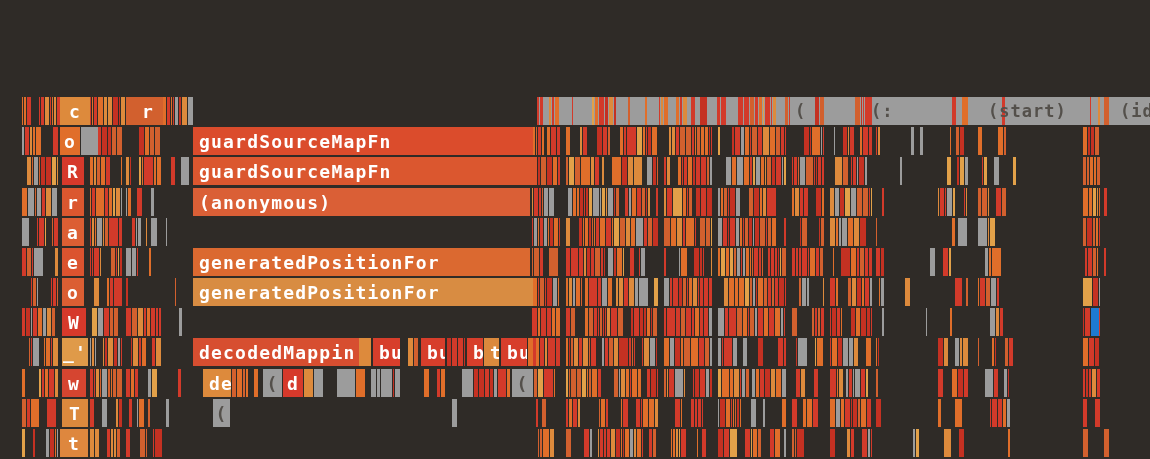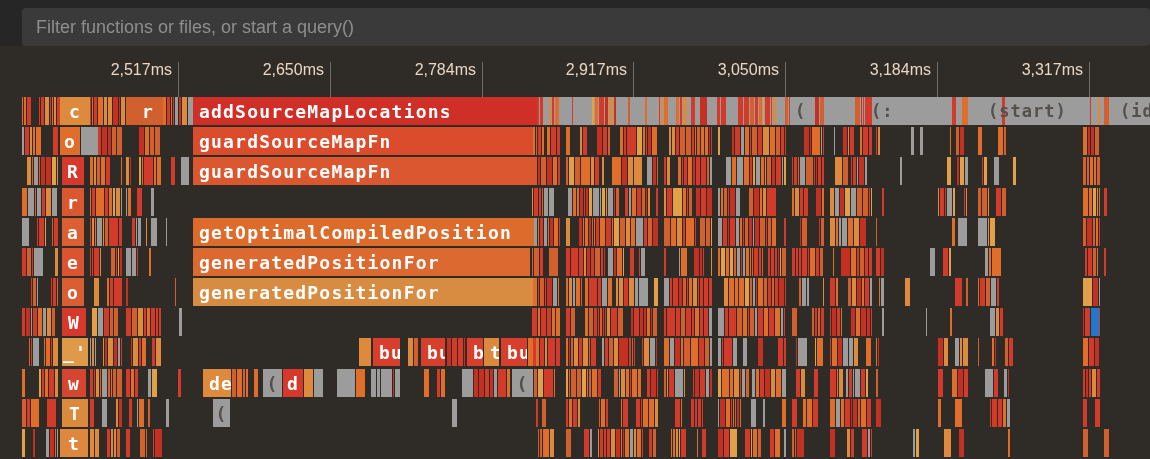--- a/index.html
+++ b/index.html
@@ -33,39 +33,20 @@
   .overlay-label {
     position:absolute; top:50%; transform:translateY(-50%);
     font-family:"DejaVu Sans Mono", monospace; font-weight:bold;
     font-size:17px; letter-spacing:1px; color:#54504b; white-space:nowrap;
   }
 </style>
 </head>
 <body>
 
 <div id="app">
-  <div class="header">
-    <input class="filter-input" type="text" placeholder="Filter functions or files, or start a query()" style="">
-  </div>
-  <div class="axis">
-      <div class="tick-line" style="left: 178px;"></div>
-      <div class="tick-label" style="right: 978px;">2,517ms</div>
-      <div class="tick-line" style="left: 330px;"></div>
-      <div class="tick-label" style="right: 826px;">2,650ms</div>
-      <div class="tick-line" style="left: 482px;"></div>
-      <div class="tick-label" style="right: 674px;">2,784ms</div>
-      <div class="tick-line" style="left: 633px;"></div>
-      <div class="tick-label" style="right: 523px;">2,917ms</div>
-      <div class="tick-line" style="left: 785px;"></div>
-      <div class="tick-label" style="right: 371px;">3,050ms</div>
-      <div class="tick-line" style="left: 937px;"></div>
-      <div class="tick-label" style="right: 219px;">3,184ms</div>
-      <div class="tick-line" style="left: 1089px;"></div>
-      <div class="tick-label" style="right: 67px;">3,317ms</div>
-    </div>
   <div class="flame">
       <div class="flame-row" style="top: 97px; height: 28px;">
         <div class="seg" style="left: 537px; width: 613px; background: rgb(156, 156, 156);"></div>
         <div class="bar" style="left: 22px; width: 1px; background: rgb(224, 110, 42);"></div>
         <div class="bar" style="left: 24px; width: 2px; background: rgb(224, 110, 42);"></div>
         <div class="bar" style="left: 27px; width: 4px; background: rgb(210, 58, 42);"></div>
         <div class="bar" style="left: 39px; width: 1px; background: rgb(210, 58, 42);"></div>
         <div class="bar" style="left: 41px; width: 3px; background: rgb(210, 58, 42);"></div>
         <div class="bar" style="left: 45px; width: 4px; background: rgb(221, 138, 60);"></div>
         <div class="bar" style="left: 50px; width: 1px; background: rgb(210, 58, 42);"></div>
@@ -147,23 +128,20 @@
         <div class="bar" style="left: 962px; width: 6px; background: rgb(224, 110, 42);"></div>
         <div class="bar" style="left: 1002px; width: 3px; background: rgb(210, 58, 42);"></div>
         <div class="bar" style="left: 1090px; width: 1px; background: rgb(210, 58, 42);"></div>
         <div class="bar" style="left: 1098px; width: 2px; background: rgb(221, 138, 60);"></div>
         <div class="bar" style="left: 1104px; width: 5px; background: rgb(210, 96, 46);"></div>
         <div class="seg" style="left: 60px; width: 30px; background: rgb(221, 138, 60);">
           <span class="seg-label center">c</span>
         </div>
         <div class="seg" style="left: 133px; width: 30px; background: rgb(210, 96, 46);">
           <span class="seg-label center">r</span>
-        </div>
-        <div class="seg" style="left: 193px; width: 344px; background: rgb(208, 47, 39);">
-          <span class="seg-label">addSourceMapLocations</span>
         </div>
         <div class="overlay-label" style="left: 795px;">(</div>
         <div class="overlay-label" style="left: 871px;">(:</div>
         <div class="overlay-label" style="left: 988px;">(start)</div>
         <div class="overlay-label" style="left: 1120px;">(id</div>
       </div>
       <div class="flame-row" style="top: 127px; height: 28px;">
         <div class="bar" style="left: 22px; width: 2px; background: rgb(156, 156, 156);"></div>
         <div class="bar" style="left: 25px; width: 4px; background: rgb(210, 58, 42);"></div>
         <div class="bar" style="left: 30px; width: 2px; background: rgb(221, 138, 60);"></div>
@@ -464,20 +442,23 @@
         <div class="bar" style="left: 1002px; width: 4px; background: rgb(210, 96, 46);"></div>
         <div class="bar" style="left: 1083px; width: 5px; background: rgb(224, 110, 42);"></div>
         <div class="bar" style="left: 1089px; width: 3px; background: rgb(224, 110, 42);"></div>
         <div class="bar" style="left: 1093px; width: 3px; background: rgb(226, 161, 73);"></div>
         <div class="bar" style="left: 1097px; width: 1px; background: rgb(221, 138, 60);"></div>
         <div class="bar" style="left: 1099px; width: 1px; background: rgb(224, 110, 42);"></div>
         <div class="bar" style="left: 1104px; width: 3px; background: rgb(210, 58, 42);"></div>
         <div class="seg" style="left: 62px; width: 22px; background: rgb(219, 87, 47);">
           <span class="seg-label center">r</span>
         </div>
+        <div class="seg" style="left: 193px; width: 337px; background: rgb(218, 95, 54);">
+          <span class="seg-label">(anonymous)</span>
+        </div>
       </div>
       <div class="flame-row" style="top: 218px; height: 28px;">
         <div class="bar" style="left: 22px; width: 7px; background: rgb(156, 156, 156);"></div>
         <div class="bar" style="left: 37px; width: 1px; background: rgb(210, 58, 42);"></div>
         <div class="bar" style="left: 39px; width: 5px; background: rgb(210, 58, 42);"></div>
         <div class="bar" style="left: 45px; width: 1px; background: rgb(226, 161, 73);"></div>
         <div class="bar" style="left: 52px; width: 1px; background: rgb(210, 96, 46);"></div>
         <div class="bar" style="left: 54px; width: 4px; background: rgb(210, 58, 42);"></div>
         <div class="bar" style="left: 90px; width: 1px; background: rgb(210, 58, 42);"></div>
         <div class="bar" style="left: 92px; width: 2px; background: rgb(221, 138, 60);"></div>
@@ -563,23 +544,20 @@
         <div class="bar" style="left: 978px; width: 9px; background: rgb(156, 156, 156);"></div>
         <div class="bar" style="left: 988px; width: 1px; background: rgb(221, 138, 60);"></div>
         <div class="bar" style="left: 990px; width: 5px; background: rgb(226, 161, 73);"></div>
         <div class="bar" style="left: 1083px; width: 3px; background: rgb(210, 96, 46);"></div>
         <div class="bar" style="left: 1087px; width: 5px; background: rgb(196, 49, 34);"></div>
         <div class="bar" style="left: 1093px; width: 2px; background: rgb(210, 96, 46);"></div>
         <div class="bar" style="left: 1096px; width: 2px; background: rgb(224, 110, 42);"></div>
         <div class="bar" style="left: 1099px; width: 1px; background: rgb(210, 58, 42);"></div>
         <div class="seg" style="left: 62px; width: 22px; background: rgb(220, 94, 51);">
           <span class="seg-label center">a</span>
-        </div>
-        <div class="seg" style="left: 193px; width: 341px; background: rgb(221, 107, 43);">
-          <span class="seg-label">getOptimalCompiledPosition</span>
         </div>
       </div>
       <div class="flame-row" style="top: 248px; height: 28px;">
         <div class="bar" style="left: 22px; width: 4px; background: rgb(210, 58, 42);"></div>
         <div class="bar" style="left: 27px; width: 4px; background: rgb(210, 96, 46);"></div>
         <div class="bar" style="left: 32px; width: 1px; background: rgb(210, 58, 42);"></div>
         <div class="bar" style="left: 34px; width: 9px; background: rgb(156, 156, 156);"></div>
         <div class="bar" style="left: 55px; width: 3px; background: rgb(221, 138, 60);"></div>
         <div class="bar" style="left: 90px; width: 1px; background: rgb(210, 58, 42);"></div>
         <div class="bar" style="left: 92px; width: 1px; background: rgb(210, 58, 42);"></div>
@@ -967,20 +945,23 @@
         <div class="bar" style="left: 408px; width: 5px; background: rgb(221, 138, 60);"></div>
         <div class="bar" style="left: 414px; width: 4px; background: rgb(210, 96, 46);"></div>
         <div class="bar" style="left: 447px; width: 4px; background: rgb(196, 49, 34);"></div>
         <div class="bar" style="left: 452px; width: 5px; background: rgb(210, 58, 42);"></div>
         <div class="bar" style="left: 458px; width: 5px; background: rgb(210, 58, 42);"></div>
         <div class="bar" style="left: 464px; width: 1px; background: rgb(196, 49, 34);"></div>
         <div class="bar" style="left: 528px; width: 4px; background: rgb(224, 110, 42);"></div>
         <div class="bar" style="left: 533px; width: 3px; background: rgb(210, 58, 42);"></div>
         <div class="seg" style="left: 62px; width: 26px; background: rgb(223, 154, 73);">
           <span class="seg-label center">_'</span>
+        </div>
+        <div class="seg" style="left: 193px; width: 166px; background: rgb(215, 78, 48);">
+          <span class="seg-label">decodedMappin</span>
         </div>
         <div class="seg" style="left: 359px; width: 12px; background: rgb(221, 138, 60);"></div>
         <div class="seg" style="left: 373px; width: 27px; background: rgb(215, 62, 43);">
           <span class="seg-label">bu:</span>
         </div>
         <div class="seg" style="left: 421px; width: 24px; background: rgb(215, 62, 43);">
           <span class="seg-label">bu</span>
         </div>
         <div class="seg" style="left: 467px; width: 16px; background: rgb(215, 62, 43);">
           <span class="seg-label">b</span>

